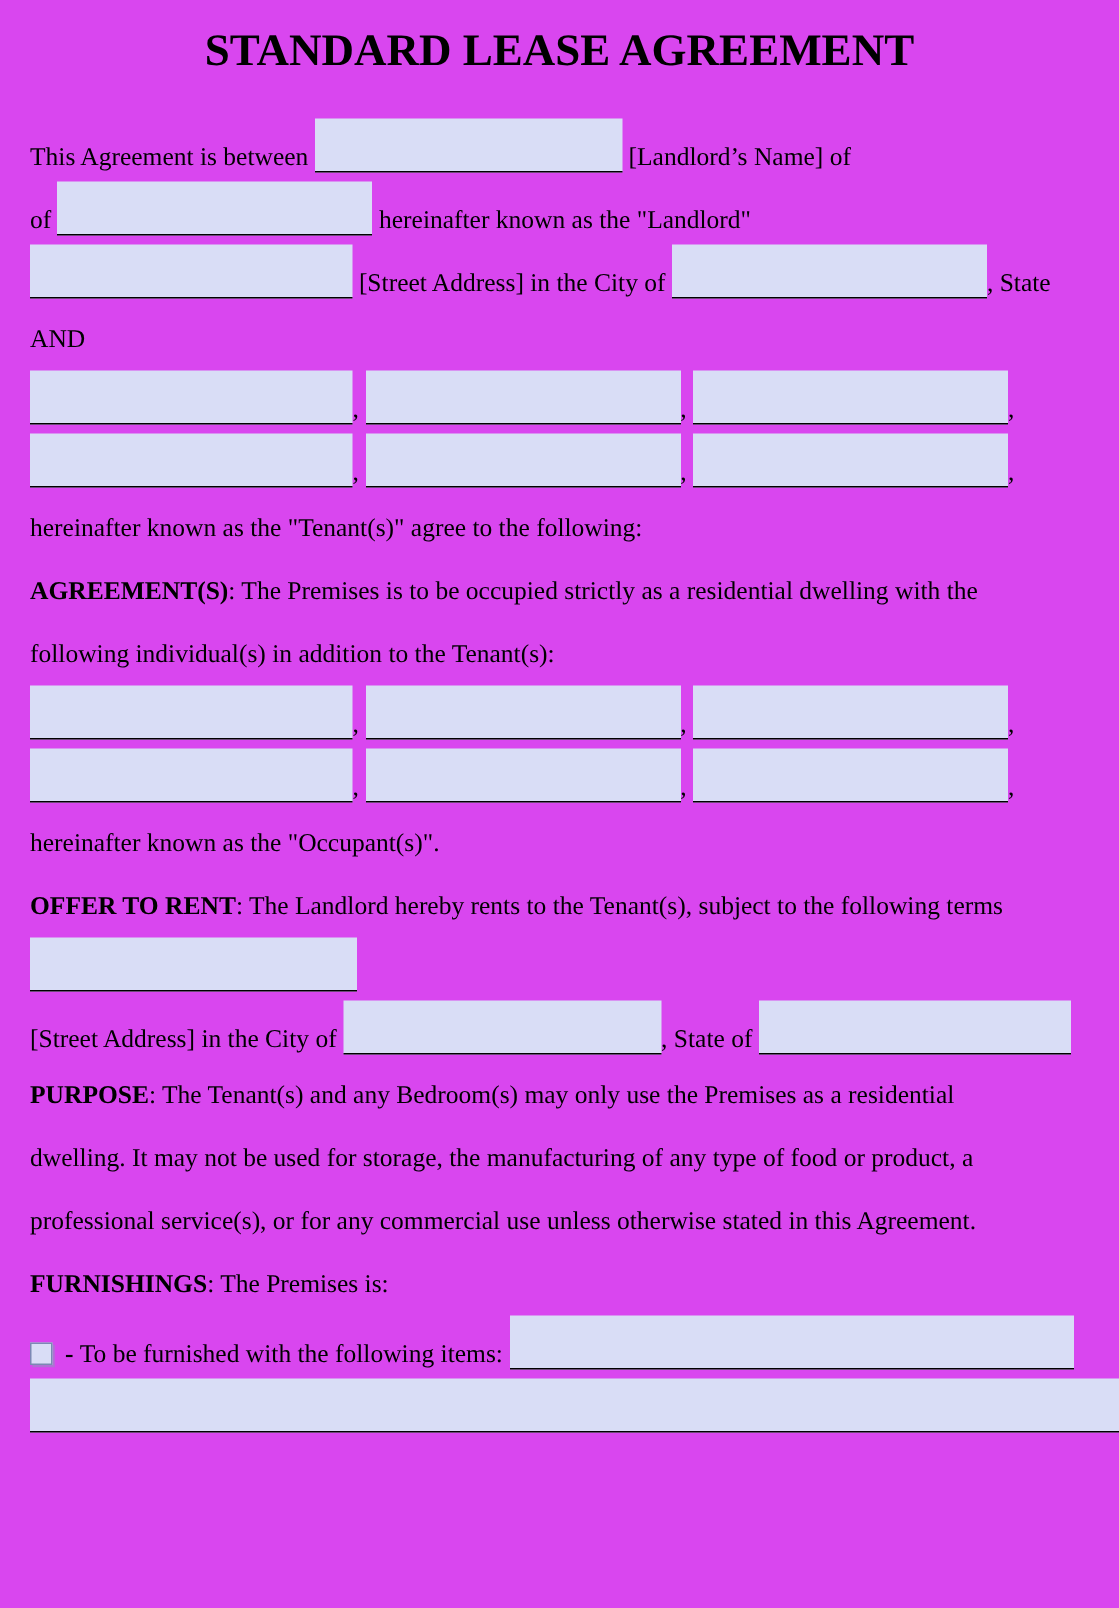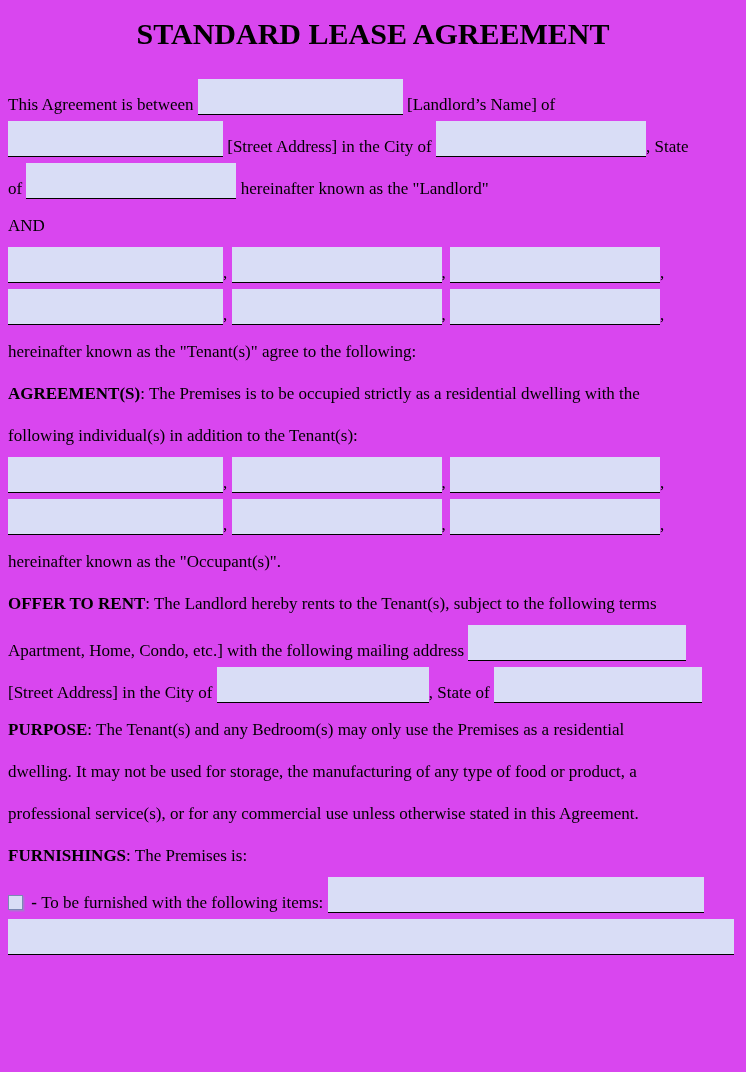--- a/index.html
+++ b/index.html
@@ -15,21 +15,21 @@
   .title {
     padding-top: 16px;
     text-align: center;
     font-weight: bold;
     font-size: 30px;
     line-height: 36px;
     font-family: "Liberation Serif", serif;
   }
   .doc-body {
     margin-top: 27px;
-    padding-left: 8px;
+    padding-left: 20px;
     padding-right: 8px;
     font-family: Liberation Serif, serif;
   }
   .line {
     height: 42px;
     line-height: 42px;
     font-size: 17px;
     white-space: nowrap;
   }
   .field {
@@ -51,33 +51,33 @@
   }
   .b { font-weight: bold; }
 </style>
 </head>
 <body>
 
 <div class="page">
   <div class="title">STANDARD LEASE AGREEMENT</div>
   <div class="doc-body">
       <div class="line"><span class="text">This Agreement is between </span><span class="field" style="width: 205px;"></span><span class="text"> [Landlord’s Name] of</span></div>
+      <div class="line"><span class="text">of </span><span class="field" style="width: 210px;"></span><span class="text"> hereinafter known as the "Landlord"</span></div>
       <div class="line"><span class="field" style="width: 215px;"></span><span class="text"> [Street Address] in the City of </span><span class="field" style="width: 210px;"></span><span class="text">, State</span></div>
-      <div class="line"><span class="text">of </span><span class="field" style="width: 210px;"></span><span class="text"> hereinafter known as the "Landlord"</span></div>
       <div class="line"><span class="text">AND</span></div>
       <div class="line"><span class="field" style="width: 215px;"></span><span class="text">, </span><span class="field" style="width: 210px;"></span><span class="text">, </span><span class="field" style="width: 210px;"></span><span class="text">,</span></div>
       <div class="line"><span class="field" style="width: 215px;"></span><span class="text">, </span><span class="field" style="width: 210px;"></span><span class="text">, </span><span class="field" style="width: 210px;"></span><span class="text">,</span></div>
       <div class="line"><span class="text">hereinafter known as the "Tenant(s)" agree to the following:</span></div>
       <div class="line"><span class="text b">AGREEMENT(S)</span><span class="text">: The Premises is to be occupied strictly as a residential dwelling with the</span></div>
       <div class="line"><span class="text">following individual(s) in addition to the Tenant(s):</span></div>
       <div class="line"><span class="field" style="width: 215px;"></span><span class="text">, </span><span class="field" style="width: 210px;"></span><span class="text">, </span><span class="field" style="width: 210px;"></span><span class="text">,</span></div>
       <div class="line"><span class="field" style="width: 215px;"></span><span class="text">, </span><span class="field" style="width: 210px;"></span><span class="text">, </span><span class="field" style="width: 210px;"></span><span class="text">,</span></div>
       <div class="line"><span class="text">hereinafter known as the "Occupant(s)".</span></div>
       <div class="line"><span class="text b">OFFER TO RENT</span><span class="text">: The Landlord hereby rents to the Tenant(s), subject to the following terms</span></div>
-      <div class="line"><span class="text">Apartment, Home, Condo, etc.] with the following mailing address </span><span class="field" style="width: 218px;"></span></div>
+      <div class="line"><span class="field" style="width: 218px;"></span></div>
       <div class="line"><span class="text">[Street Address] in the City of </span><span class="field" style="width: 212px;"></span><span class="text">, State of </span><span class="field" style="width: 208px;"></span></div>
       <div class="line"><span class="text b">PURPOSE</span><span class="text">: The Tenant(s) and any Bedroom(s) may only use the Premises as a residential</span></div>
       <div class="line"><span class="text">dwelling. It may not be used for storage, the manufacturing of any type of food or product, a</span></div>
       <div class="line"><span class="text">professional service(s), or for any commercial use unless otherwise stated in this Agreement.</span></div>
       <div class="line"><span class="text b">FURNISHINGS</span><span class="text">: The Premises is:</span></div>
       <div class="line"><span class="checkbox"></span><span class="text b"> - </span><span class="text">To be furnished with the following items: </span><span class="field" style="width: 376px;"></span></div>
       <div class="line"><span class="field" style="width: 726px;"></span></div>
     </div>
 </div>
 

